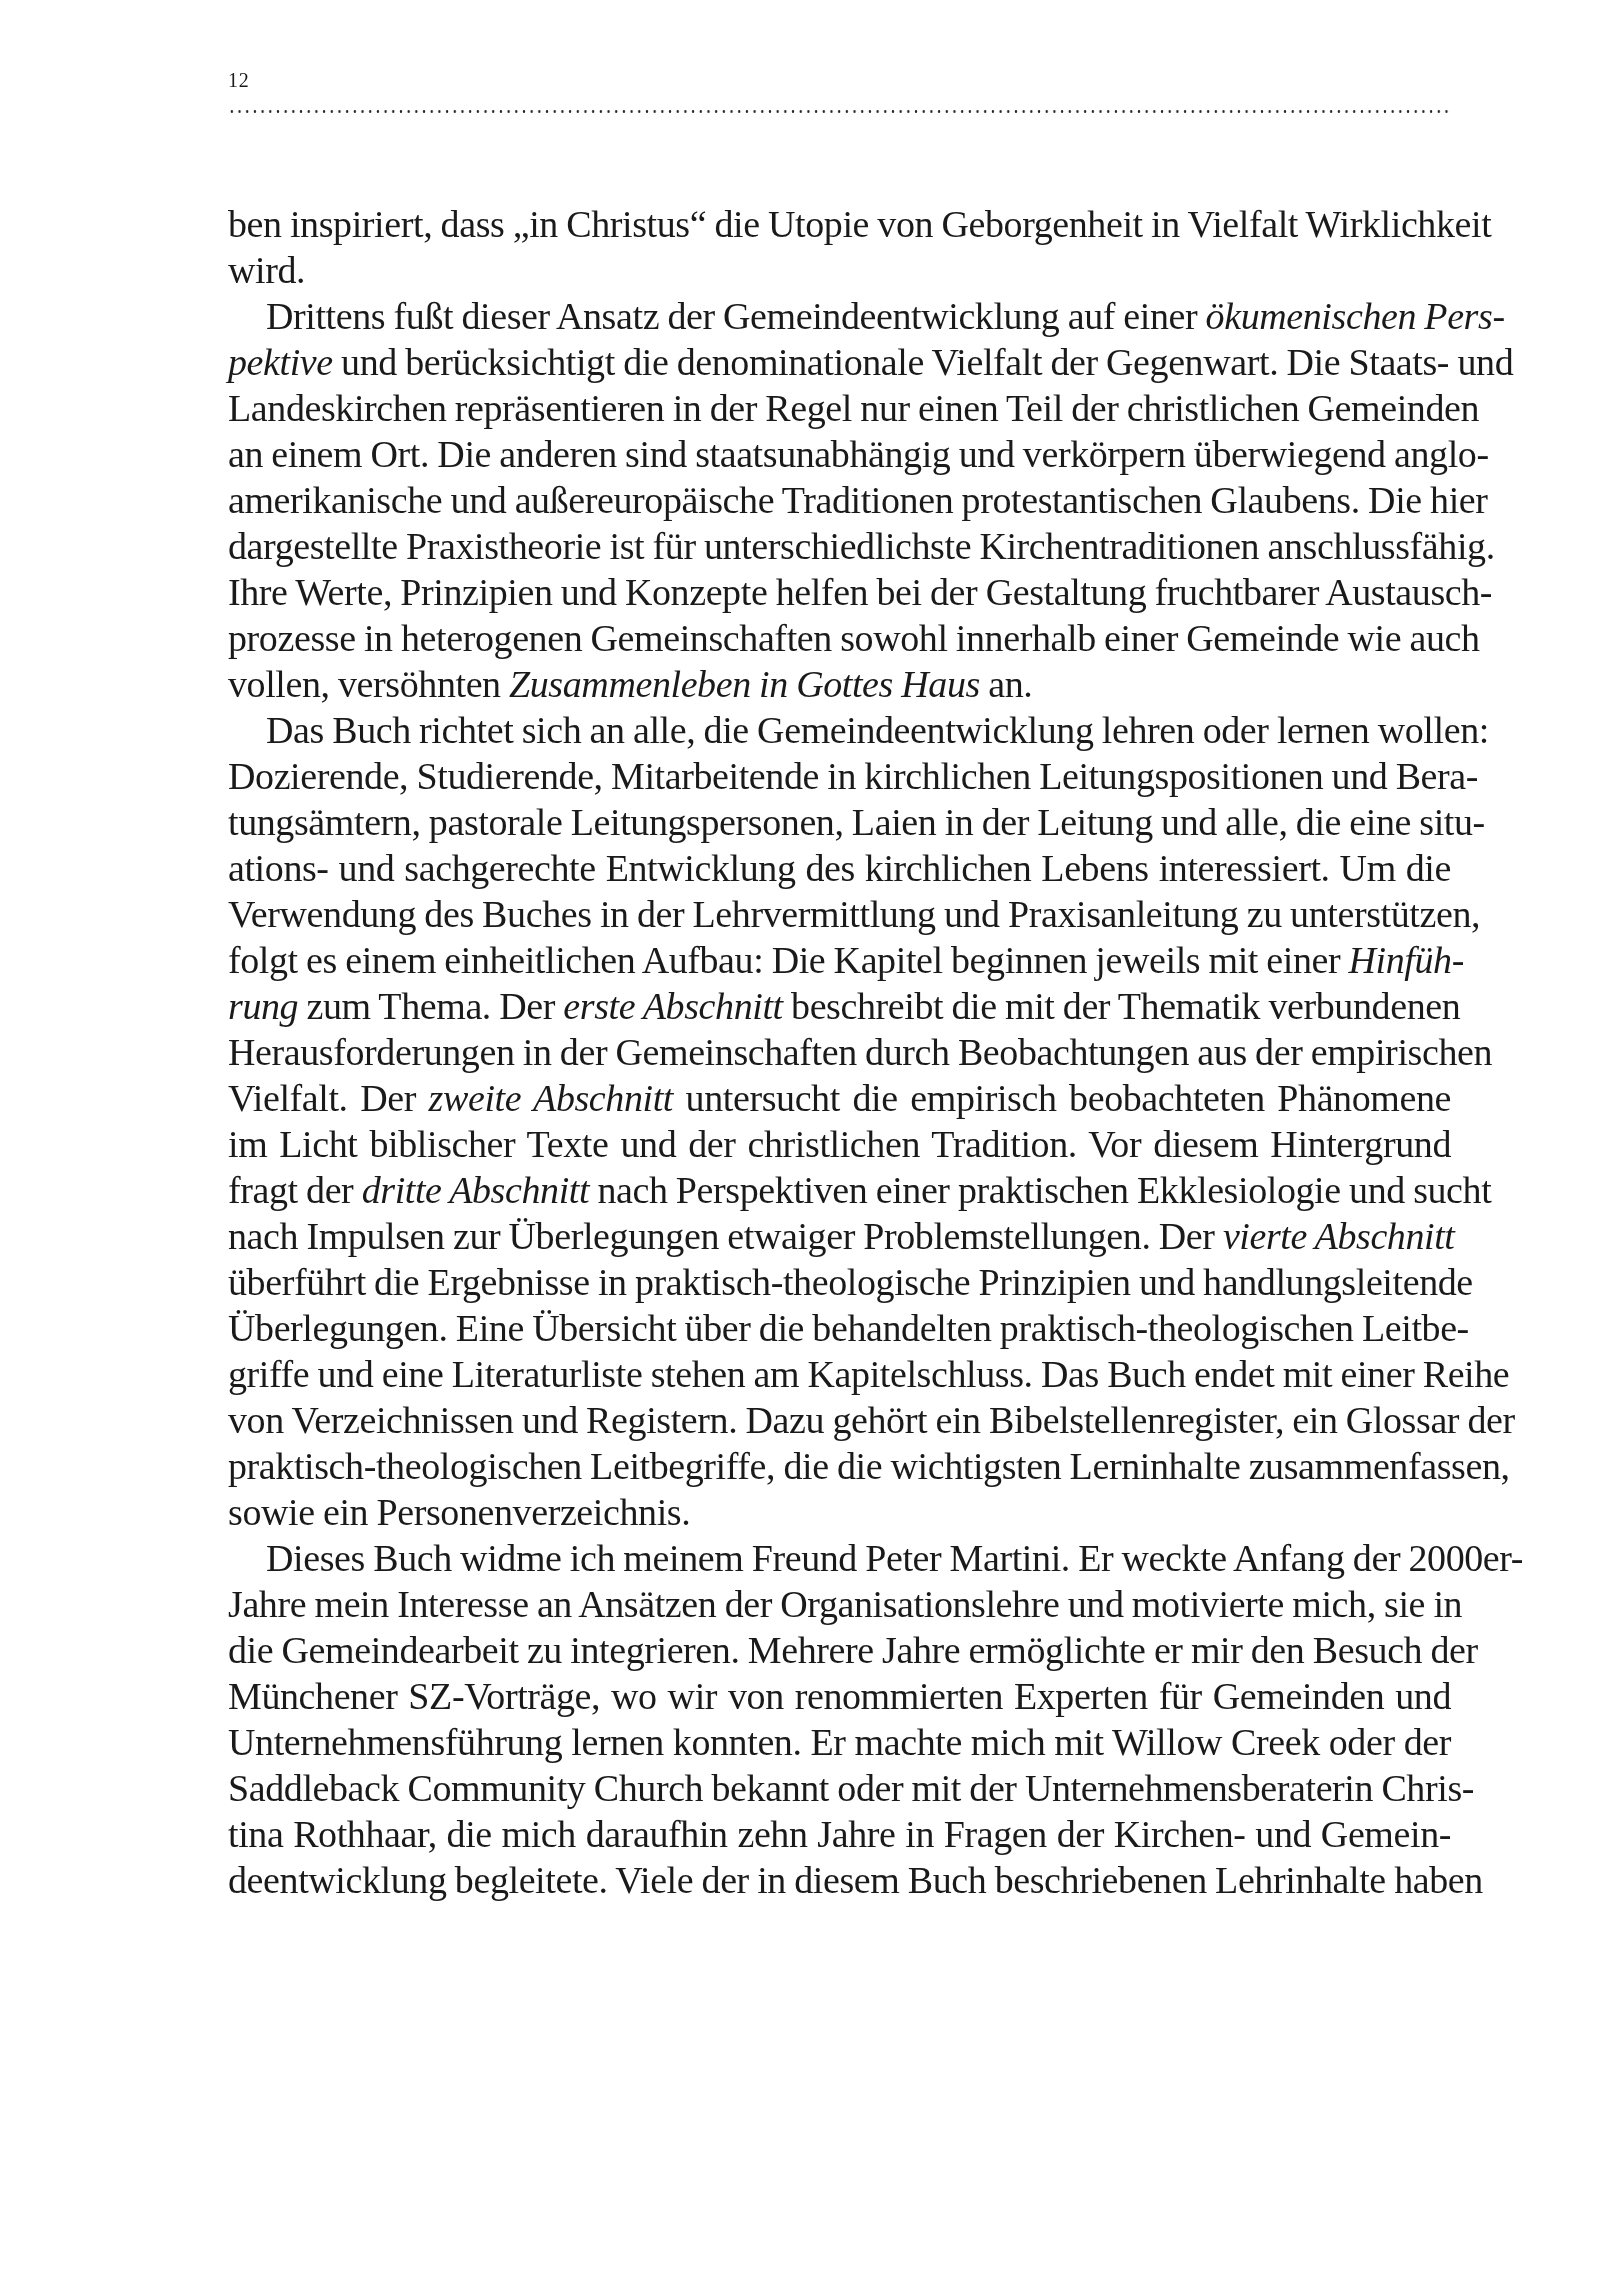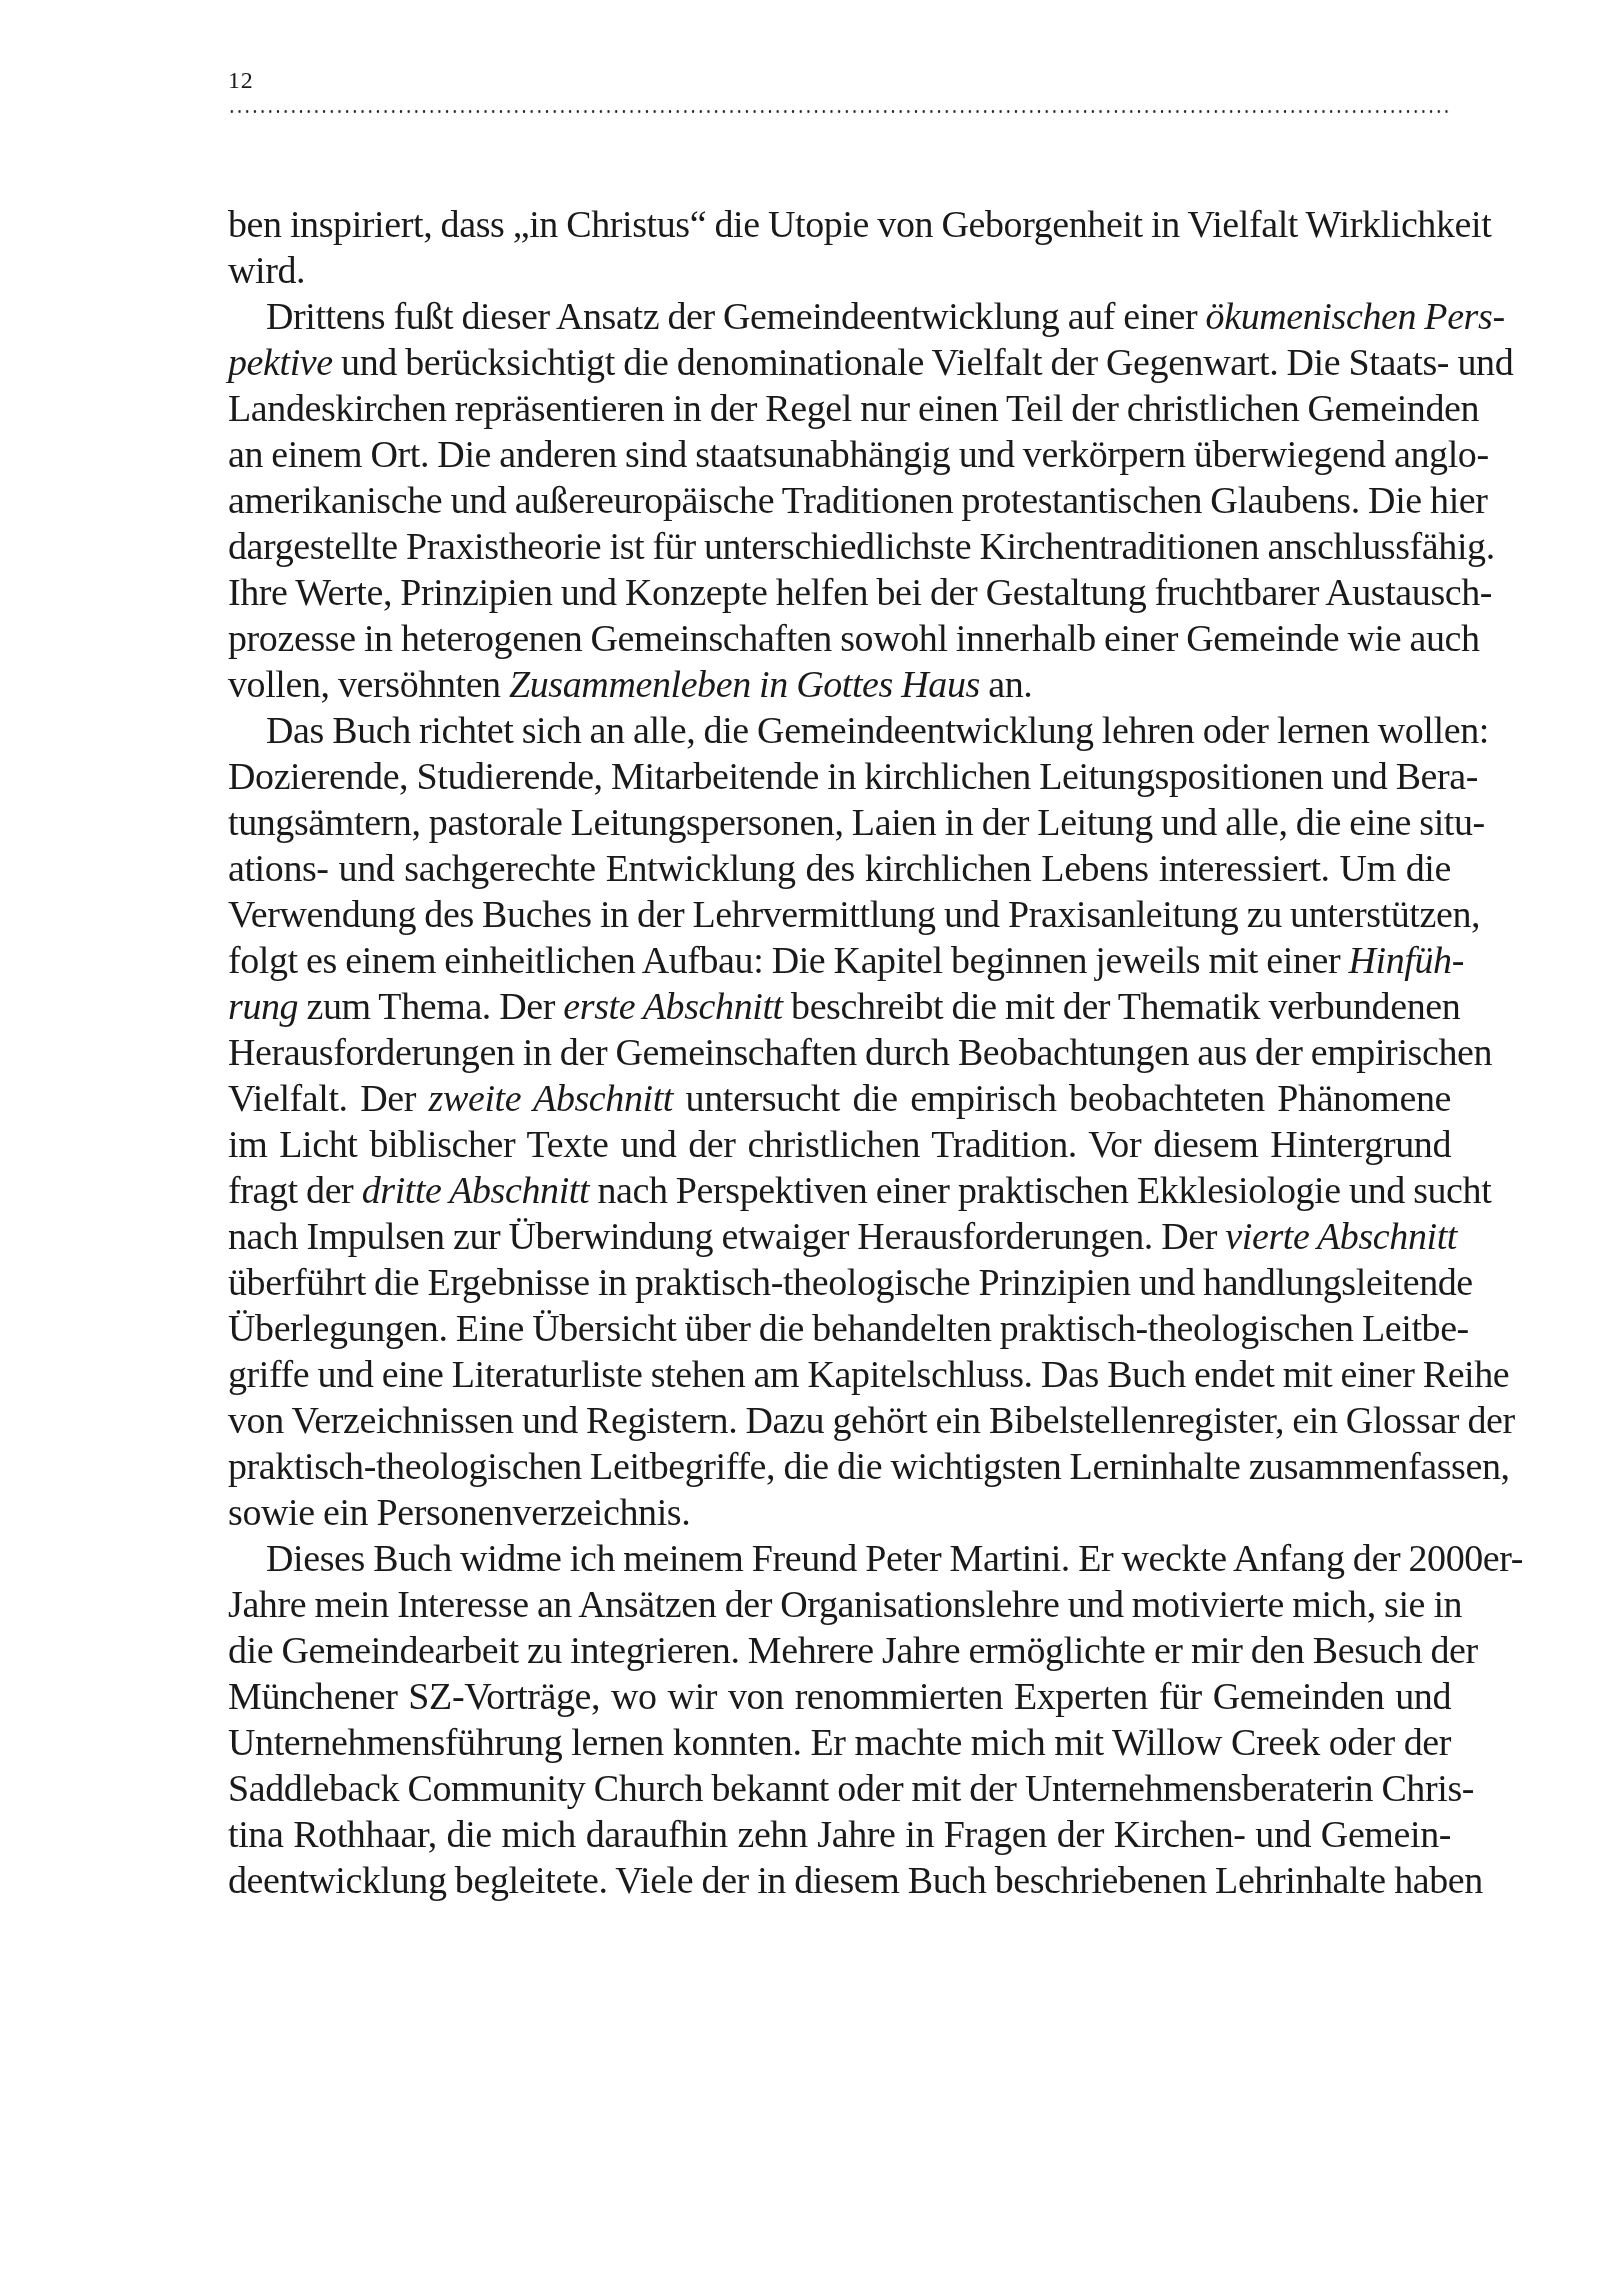--- a/index.html
+++ b/index.html
@@ -1,19 +1,19 @@
 <!DOCTYPE html>
 <html style="font-size:13px"><head>
 <meta charset="utf-8">
 <style>
   html, body { margin: 0; padding: 0; background: #ffffff; }
   body { width: 1618px; height: 2284px; position: relative; overflow: hidden; }
   .page { position: absolute; left: 228px; top: 0; width: 1223px; color: #1a1a1a;
           font-family: "Liberation Serif", "DejaVu Serif", serif; }
-  .folio { position: absolute; top: 66px; left: 0; font-size: 24px; line-height: 29px; letter-spacing: 0.8px; }
+  .folio { position: absolute; top: 66px; left: 0; font-size: 20px; line-height: 29px; letter-spacing: 0.8px; }
   .rule { position: absolute; top: 110px; left: 0; width: 1223px; height: 3.2px;
           background-image: radial-gradient(circle, #222 1.1px, transparent 1.5px);
           background-size: 7.7px 3.2px; background-repeat: repeat-x; }
   .body { position: absolute; top: 201px; left: 0; width: 1223px;
           font-size: 38px; line-height: 46px; letter-spacing: -0.4px; word-spacing: -0.8px; }
   .line { display: block; height: 46px; white-space: nowrap; text-align: justify; text-align-last: justify; }
   .line.last { text-align-last: left; }
   .line.indent { padding-left: 38px; }
   .line span { white-space: pre; }
   .it { font-style: italic; }
@@ -40,21 +40,21 @@
       <div class="line"><span>Dozierende, Studierende, Mitarbeitende in kirchlichen Leitungspositionen und Bera-</span></div>
       <div class="line"><span>tungsämtern, pastorale Leitungspersonen, Laien in der Leitung und alle, die eine situ-</span></div>
       <div class="line"><span>ations- und sachgerechte Entwicklung des kirchlichen Lebens interessiert. Um die</span></div>
       <div class="line"><span>Verwendung des Buches in der Lehrvermittlung und Praxisanleitung zu unterstützen,</span></div>
       <div class="line"><span>folgt es einem einheitlichen Aufbau: Die Kapitel beginnen jeweils mit einer </span><span class="it">Hinfüh-</span></div>
       <div class="line"><span class="it">rung</span><span> zum Thema. Der </span><span class="it">erste Abschnitt</span><span> beschreibt die mit der Thematik verbundenen</span></div>
       <div class="line"><span>Herausforderungen in der Gemeinschaften durch Beobachtungen aus der empirischen</span></div>
       <div class="line"><span>Vielfalt. Der </span><span class="it">zweite Abschnitt</span><span> untersucht die empirisch beobachteten Phänomene</span></div>
       <div class="line"><span>im Licht biblischer Texte und der christlichen Tradition. Vor diesem Hintergrund</span></div>
       <div class="line"><span>fragt der </span><span class="it">dritte Abschnitt</span><span> nach Perspektiven einer praktischen Ekklesiologie und sucht</span></div>
-      <div class="line"><span>nach Impulsen zur Überwindung etwaiger Herausforderungen. Der </span><span class="it">vierte Abschnitt</span></div>
+      <div class="line"><span>nach Impulsen zur Überlegungen etwaiger Problemstellungen. Der </span><span class="it">vierte Abschnitt</span></div>
       <div class="line"><span>überführt die Ergebnisse in praktisch-theologische Prinzipien und handlungsleitende</span></div>
       <div class="line"><span>Überlegungen. Eine Übersicht über die behandelten praktisch-theologischen Leitbe-</span></div>
       <div class="line"><span>griffe und eine Literaturliste stehen am Kapitelschluss. Das Buch endet mit einer Reihe</span></div>
       <div class="line"><span>von Verzeichnissen und Registern. Dazu gehört ein Bibelstellenregister, ein Glossar der</span></div>
       <div class="line"><span>praktisch-theologischen Leitbegriffe, die die wichtigsten Lerninhalte zusammenfassen,</span></div>
       <div class="line last"><span>sowie ein Personenverzeichnis.</span></div>
       <div class="line indent"><span>Dieses Buch widme ich meinem Freund Peter Martini. Er weckte Anfang der 2000er-</span></div>
       <div class="line"><span>Jahre mein Interesse an Ansätzen der Organisationslehre und motivierte mich, sie in</span></div>
       <div class="line"><span>die Gemeindearbeit zu integrieren. Mehrere Jahre ermöglichte er mir den Besuch der</span></div>
       <div class="line"><span>Münchener SZ-Vorträge, wo wir von renommierten Experten für Gemeinden und</span></div>

